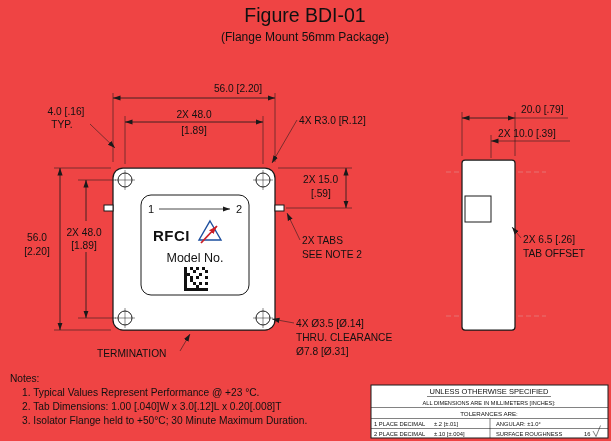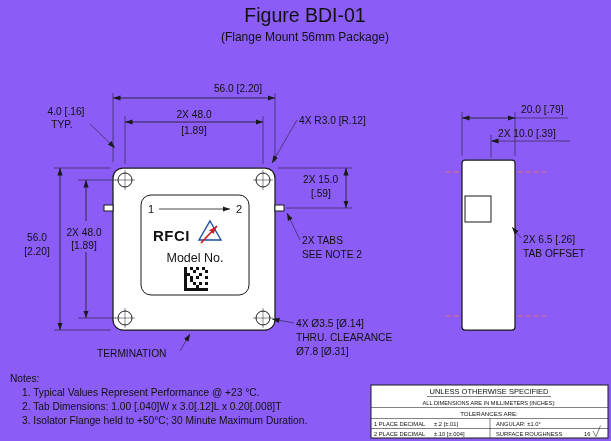--- a/index.html
+++ b/index.html
@@ -1,16 +1,16 @@
 <!DOCTYPE html>
 <html><head>
 <meta charset="utf-8">
 <style>
   html,body { margin:0; padding:0; background:#ffffff; }
-  #page { position:relative; width:611px; height:441px; background:#8b5cf6; overflow:hidden; }
+  #page { position:relative; width:611px; height:441px; background:#ef4444; overflow:hidden; }
   svg { display:block; }
   .t  { font-family:"Liberation Sans", sans-serif; fill:#111111; }
   .fs19 { font-size:19.5px; }
   .fs12 { font-size:12px; }
   .fs125 { font-size:12.5px; }
   .fs15 { font-size:15px; font-weight:bold; letter-spacing:0.5px; }
   .fs11 { font-size:11px; }
   .fs10 { font-size:10.2px; }
   .fs7  { font-size:7.5px; }
   .fs62 { font-size:6.2px; }

